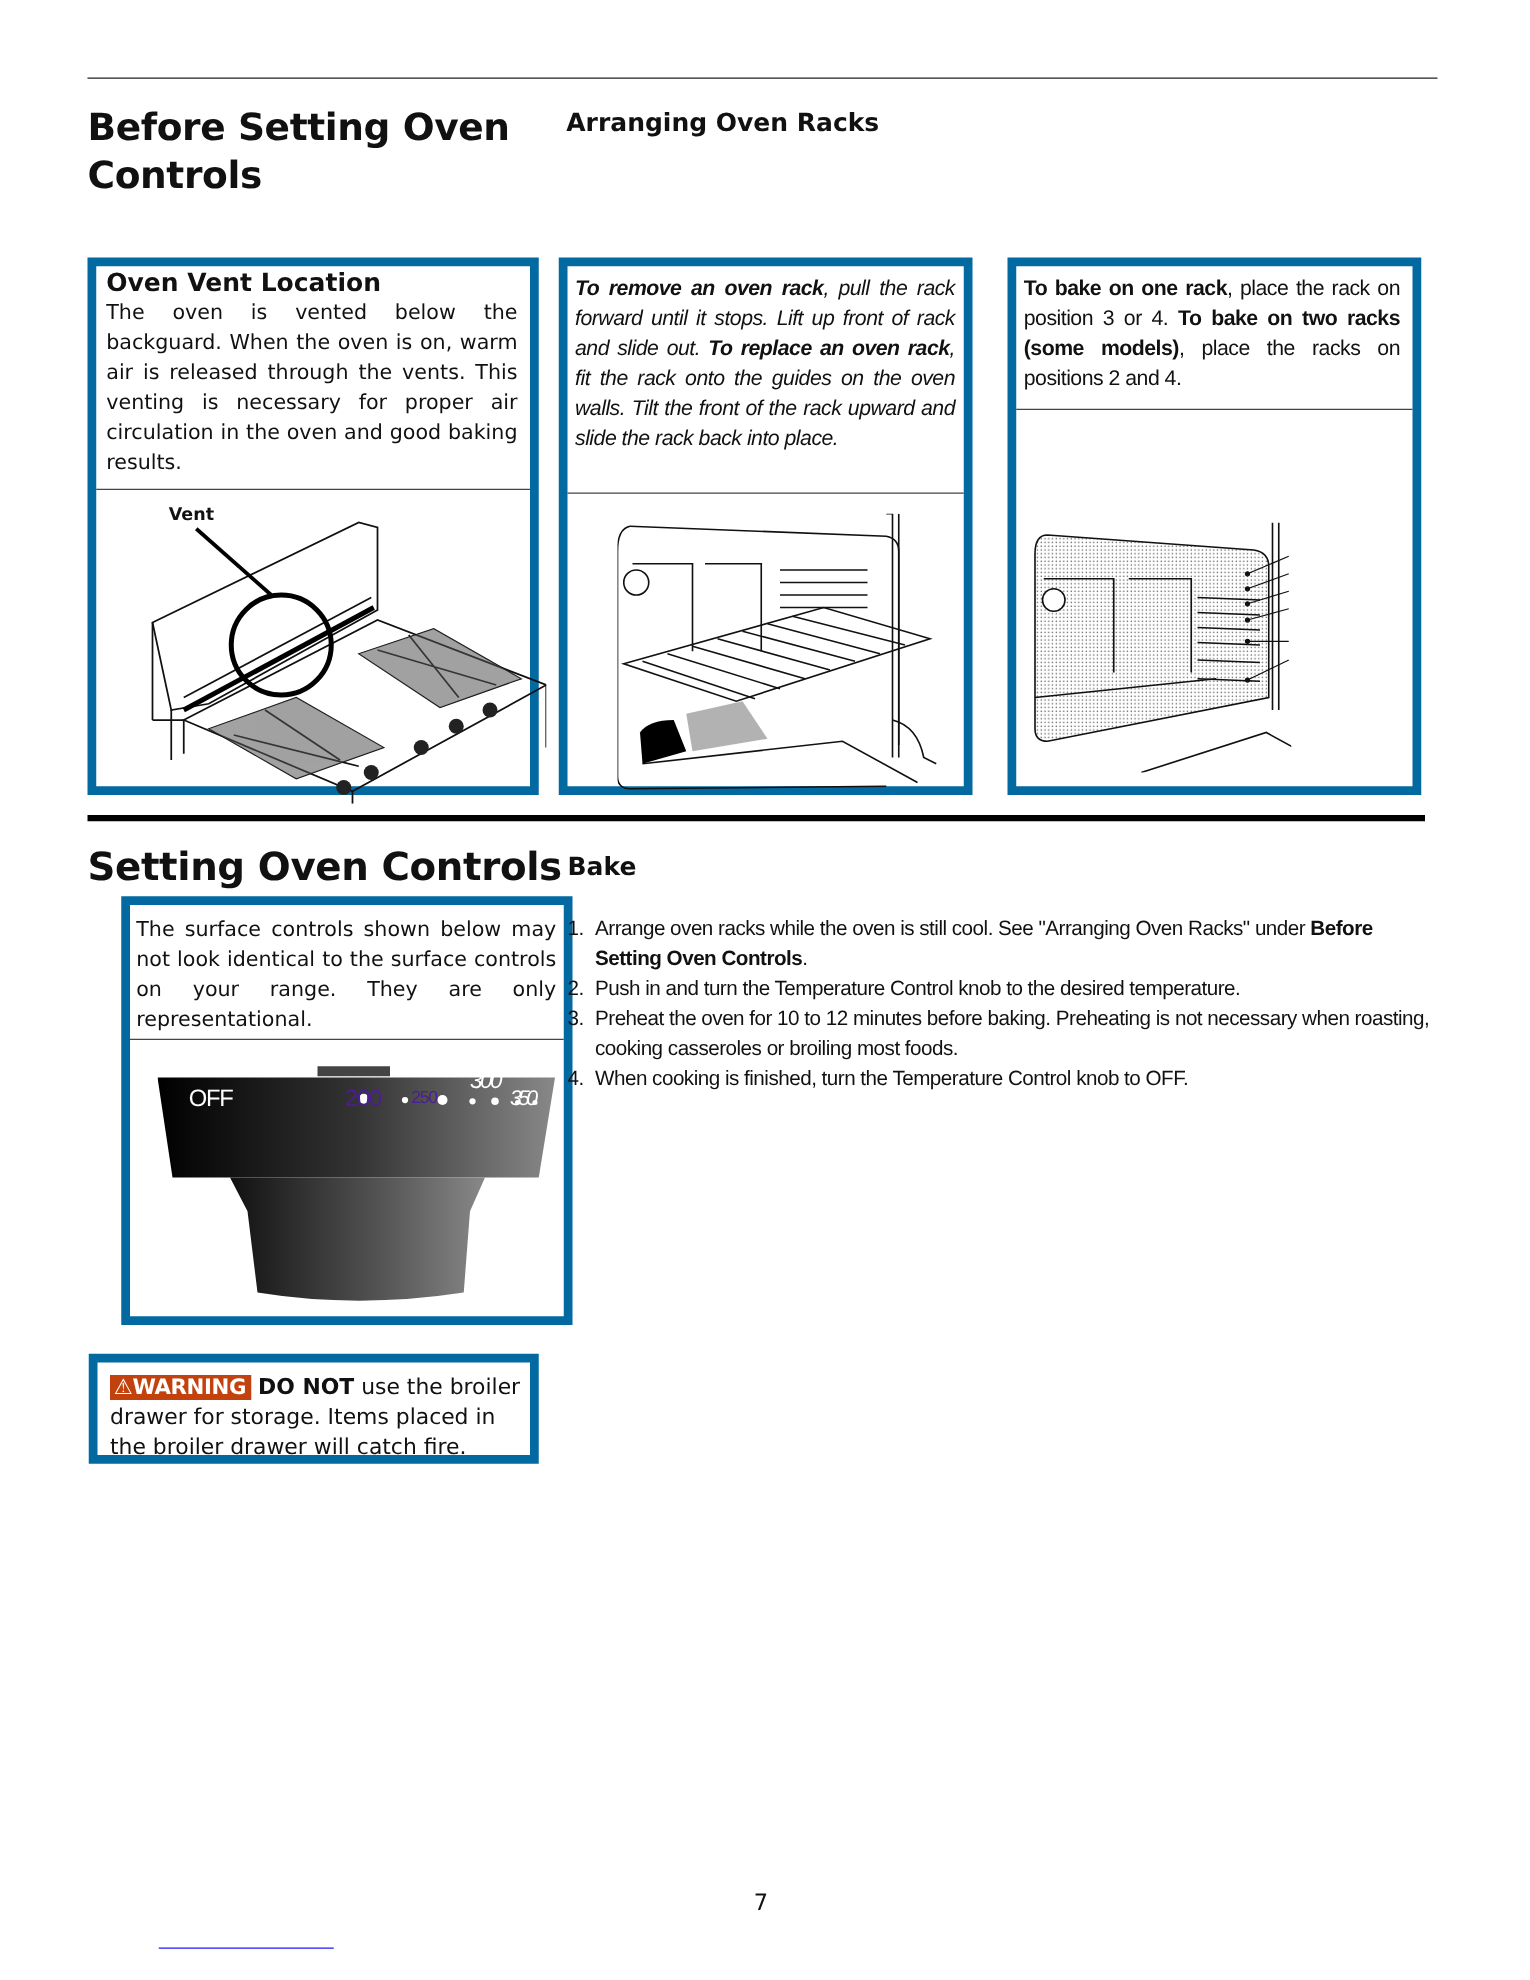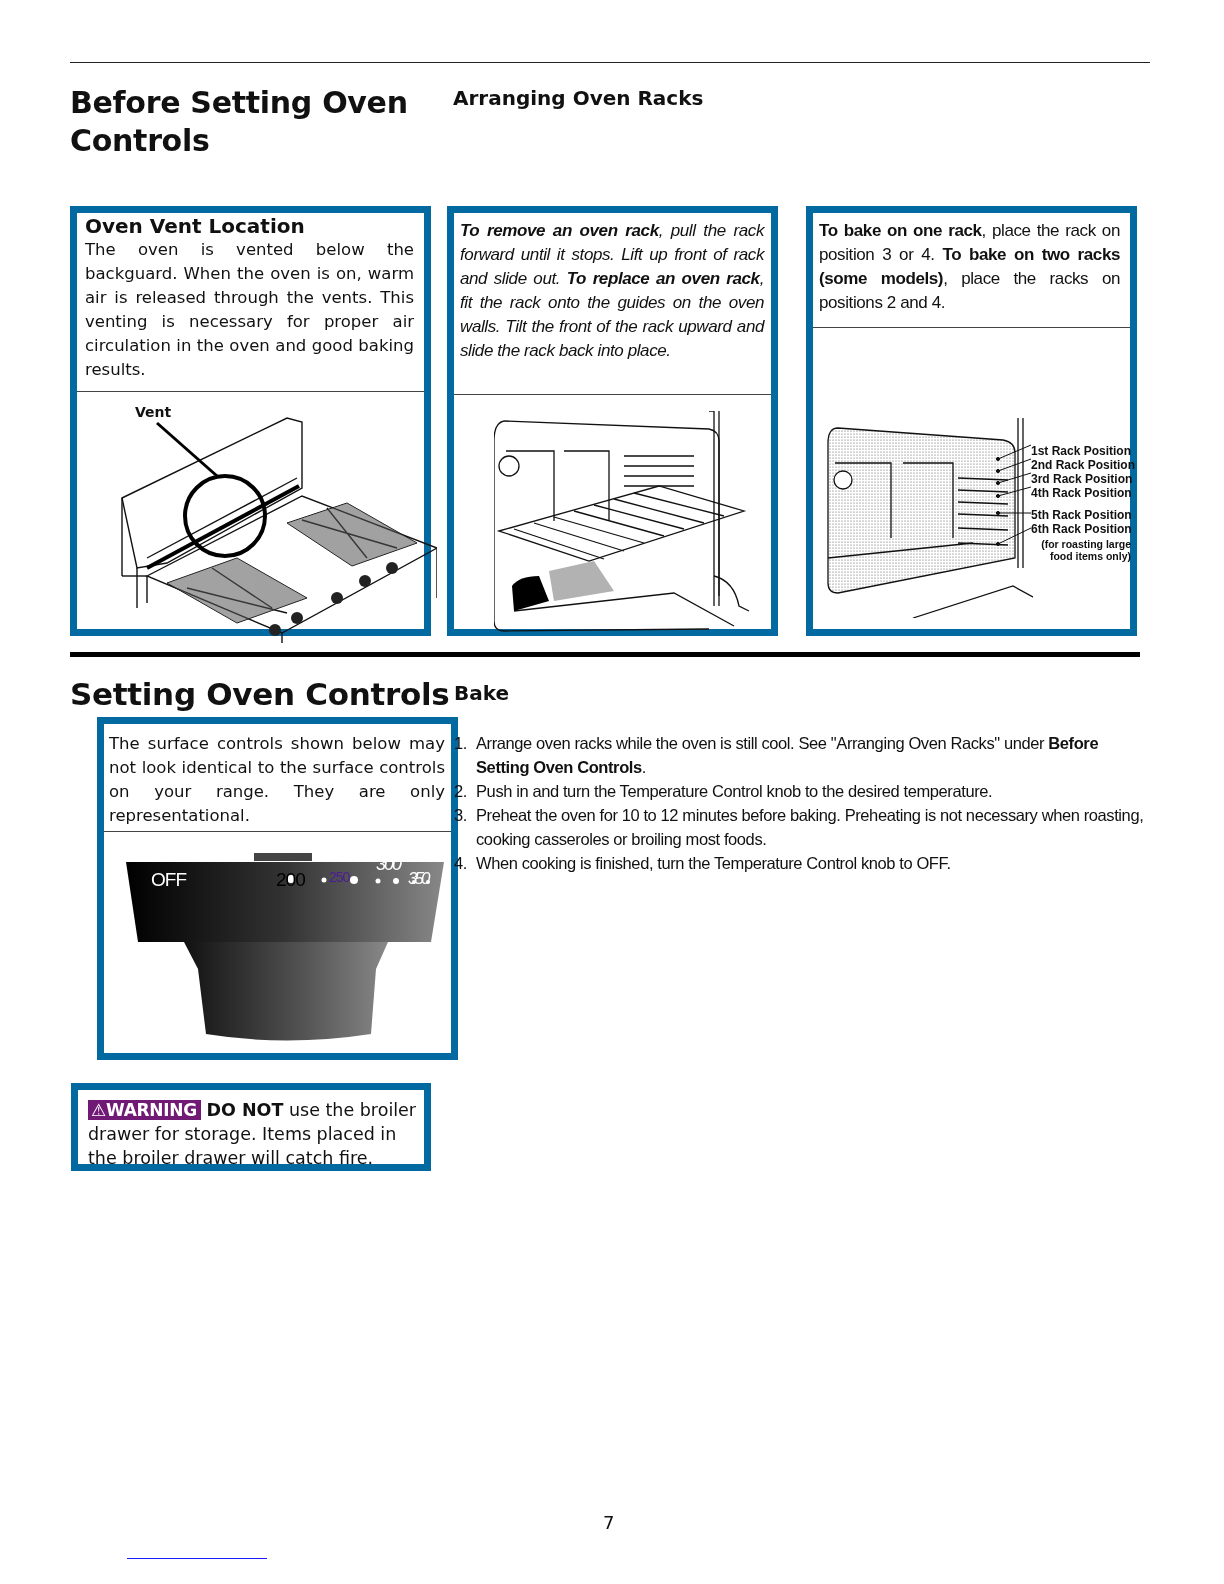--- a/index.html
+++ b/index.html
@@ -22,21 +22,21 @@
   .it { font-style: italic; }
   b { font-weight: bold; }
 
   .rack-label { font-family: "Liberation Sans", sans-serif; font-size: 12px; line-height: 14px; font-weight: bold; white-space: nowrap; }
   .rack-note { font-family: "Liberation Sans", sans-serif; font-size: 10.5px; line-height: 12px; font-weight: bold; text-align: right; }
 
   ol.steps { margin: 0; padding: 0; list-style: none; }
   ol.steps li { position: relative; padding-left: 22px; font-size: 16.5px; line-height: 24px; }
   ol.steps li .num { position: absolute; left: 0; top: 0; }
 
-  .warning-badge { display: inline-block; background: #701a75; color: #fff; font-weight: bold; font-size: 17px; line-height: 20px; padding: 0 4px 0 3px; letter-spacing: -0.3px; }
+  .warning-badge { display: inline-block; background: #c2410c; color: #fff; font-weight: bold; font-size: 17px; line-height: 20px; padding: 0 4px 0 3px; letter-spacing: -0.3px; }
   .page-num { font-size: 18px; }
   .blue-line { left: 127px; top: 1558px; width: 140px; height: 1px; background: #1a1aff; }
 </style>
 </head>
 <body>
 
 <div class="abs rule-top"></div>
 
 <div class="abs" style="left:70px; top:84px; width:360px;">
   <h1 class="big">Before Setting Oven</h1>
@@ -146,30 +146,20 @@
       <path d="M5 42 L38 32"></path>
         <circle cx="5" cy="42" r="1.6"></circle>
       <path d="M5 55 L38 46"></path>
         <circle cx="5" cy="55" r="1.6"></circle>
       <path d="M5 72 L38 72"></path>
         <circle cx="5" cy="72" r="1.6"></circle>
       <path d="M5 103 L38 87"></path>
         <circle cx="5" cy="103" r="1.6"></circle>
     </g>
   </svg>
-  <div class="abs" style="left:218px; top:231px; width:110px;">
-    <div class="rack-label">1st Rack Position</div>
-    <div class="rack-label">2nd Rack Position</div>
-    <div class="rack-label">3rd Rack Position</div>
-    <div class="rack-label">4th Rack Position</div>
-    <div class="rack-label" style="margin-top:8px;">5th Rack Position</div>
-    <div class="rack-label">6th Rack Position</div>
-    <div class="rack-note" style="margin-top:2px; width:100px;">(for roasting large</div>
-    <div class="rack-note" style="width:100px;">food items only)</div>
-  </div>
 </div>
 
 <div class="abs rule-thick"></div>
 
 <h1 class="abs big" style="left:70px; top:675px; font-size:31px;">Setting Oven Controls</h1>
 
 <div class="abs box" style="left:69px; top:717px; width:361px; height:343px;margin-left:28px;">
   <div style="padding:8px 6px 0 5px;">
     <p class="p just">The surface controls shown below may not look identical to the surface controls on your range. They are only representational.</p>
   </div>
@@ -194,21 +184,21 @@
       <circle cx="165" cy="30" r="4"></circle>
         <circle cx="198" cy="31" r="2.5"></circle>
         <circle cx="228" cy="31" r="4"></circle>
       <circle cx="252" cy="32" r="2.5"></circle>
         <circle cx="270" cy="32" r="3"></circle>
         <circle cx="288" cy="33" r="2"></circle>
         <circle cx="302" cy="33" r="2"></circle>
     </g>
   </svg>
   <div class="abs" style="left:47px; top:145px; color:#fff; font-family:'Liberation Sans Narrow','Liberation Sans',sans-serif; font-size:19px; letter-spacing:-1px;">OFF</div>
-  <div class="abs" style="left:172px; top:145px; color:#000000; font-family:'Liberation Sans Narrow','Liberation Sans',sans-serif; font-size:19px; letter-spacing:-1px;">200</div>
+  <div class="abs" style="left:172px; top:145px; color:#4c1d95; font-family:'Liberation Sans Narrow','Liberation Sans',sans-serif; font-size:19px; letter-spacing:-1px;">200</div>
   <div class="abs" style="left:225px; top:145px; color:#4c1d95; font-family:'Liberation Sans Narrow','Liberation Sans',sans-serif; font-size:14px; letter-spacing:-1px;">250</div>
   <div class="abs" style="left:272px; top:130px; color:#fff; font-family:'Liberation Sans Narrow','Liberation Sans',sans-serif; font-size:18px; letter-spacing:-2px; font-style:italic;">300</div>
   <div class="abs" style="left:304px; top:145px; color:#fff; font-family:'Liberation Sans Narrow','Liberation Sans',sans-serif; font-size:17px; letter-spacing:-3px; font-style:italic;">350</div>
 </div>
 
 <div class="abs box" style="left:71px; top:1083px; width:360px; height:88px;">
   <div style="padding:8px 6px 0 10px;">
     <p class="p" style="font-size:17.5px; line-height:24px;"><span class="warning-badge"><span>⚠</span><span>WARNING</span></span> <b>DO NOT</b><span> use the broiler drawer for storage. Items placed in the broiler drawer will catch fire.</span></p>
   </div>
 </div>

